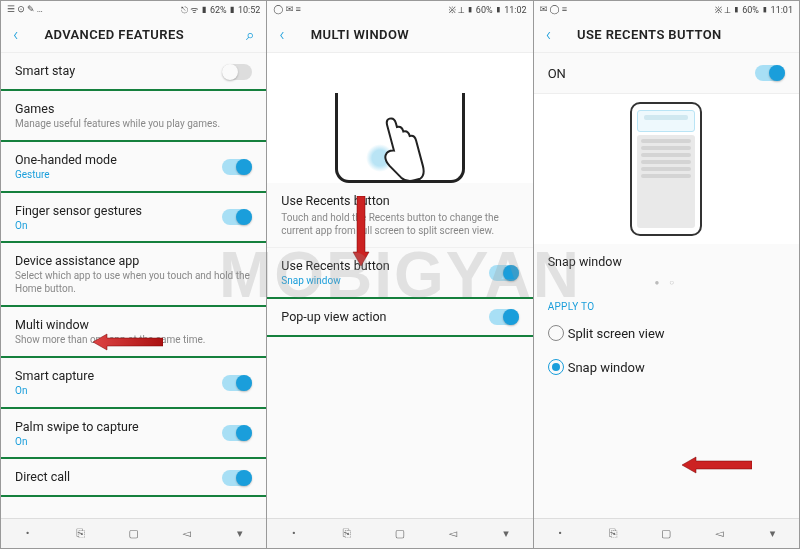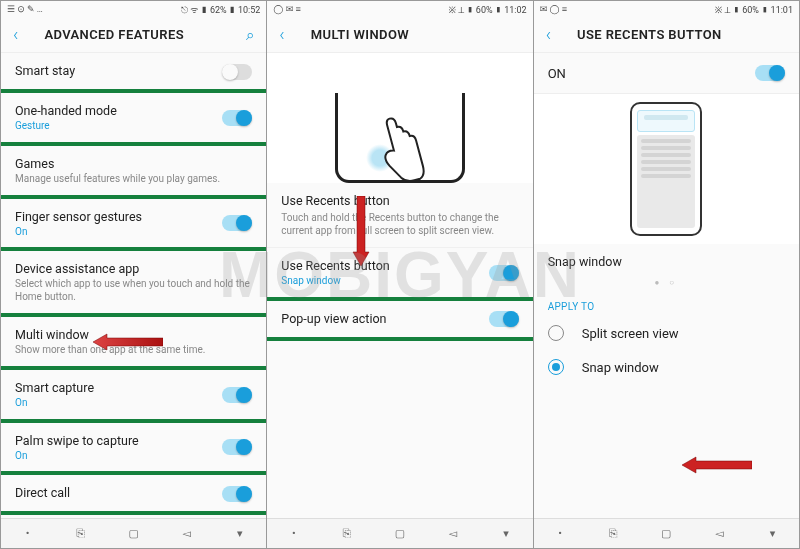--- a/index.html
+++ b/index.html
@@ -62,21 +62,21 @@
     color: #1a9edb;
     font-size: 15px;
   }
   .content {
     flex: 1;
     overflow: hidden;
     font-size: 11px;
   }
   .row {
     padding: 10px 14px 9px;
-    border-bottom: 4px solid #15803d;
+    border-bottom: 2px solid #15803d;
     display: flex;
     align-items: center;
     gap: 8px;
   }
   .row-text { flex: 1; }
   .row-title {
     font-size: 12.5px;
     color: #222;
     margin-bottom: 2px;
   }
@@ -168,21 +168,21 @@
     background:#fff;
     padding:6px 5px;
     display:flex; flex-direction:column; gap:3px;
   }
   .mini-top { height:22px; border:1px solid #b9e4f5; border-radius:3px; background:#eef9fd;}
   .mini-line { height:5px; background:#d0e8f0; border-radius:2px;}
   .mini-body { flex:1; background:#e9e9e9; border-radius:3px; display:flex; flex-direction:column; gap:3px; padding:4px;}
   .mini-body div { height:4px; background:#d4d4d4; border-radius:2px;}
   .dots { text-align:center; font-size:8px; color:#bbb; letter-spacing:4px; padding:2px 0 4px;}
   .apply-label { font-size:10px; color:#1a9edb; padding:10px 14px 4px; letter-spacing:.3px;}
-  .radio-row { padding:9px 14px; display:flex; align-items:center; gap:18px; font-size:13px; color:#222;}
+  .radio-row { padding:9px 14px; display:flex; align-items:center; gap:4px; font-size:13px; color:#222;}
   .radio {
     width:16px; height:16px; border-radius:50%;
     border:1.5px solid #888; position:relative; flex:0 0 16px;
   }
   .radio.sel { border-color:#1a9edb;}
   .radio.sel::after{ content:''; position:absolute; inset:3px; background:#1a9edb; border-radius:50%;}
   
   .arrow {
     position:absolute;
     pointer-events:none;
@@ -221,30 +221,30 @@
     </div>
     <div class="content">
       <div class="row">
         <div class="row-text">
             <div class="row-title">Smart stay</div>
           </div>
         <div class="toggle off"></div>
       </div>
       <div class="row">
         <div class="row-text">
+            <div class="row-title">Games</div>
+            <div class="row-sub">Manage useful features while you play games.</div>
+          </div>
+      </div>
+      <div class="row">
+        <div class="row-text">
             <div class="row-title">One-handed mode</div>
             <div class="row-sub on">Gesture</div>
           </div>
         <div class="toggle on"></div>
-      </div>
-      <div class="row">
-        <div class="row-text">
-            <div class="row-title">Games</div>
-            <div class="row-sub">Manage useful features while you play games.</div>
-          </div>
       </div>
       <div class="row">
         <div class="row-text">
             <div class="row-title">Finger sensor gestures</div>
             <div class="row-sub on">On</div>
           </div>
         <div class="toggle on"></div>
       </div>
       <div class="row">
         <div class="row-text">

